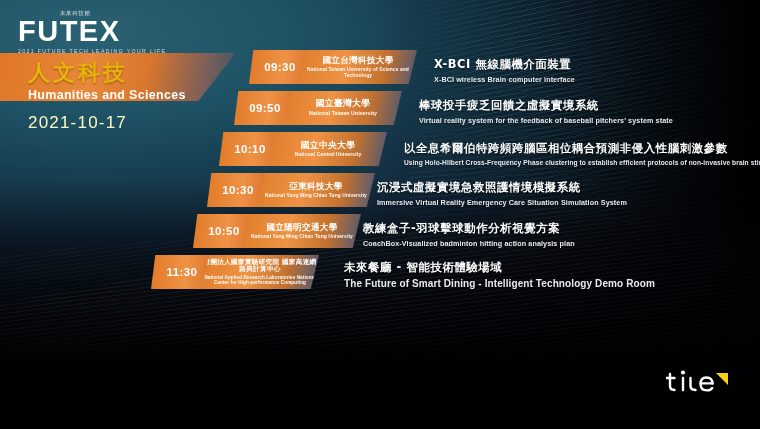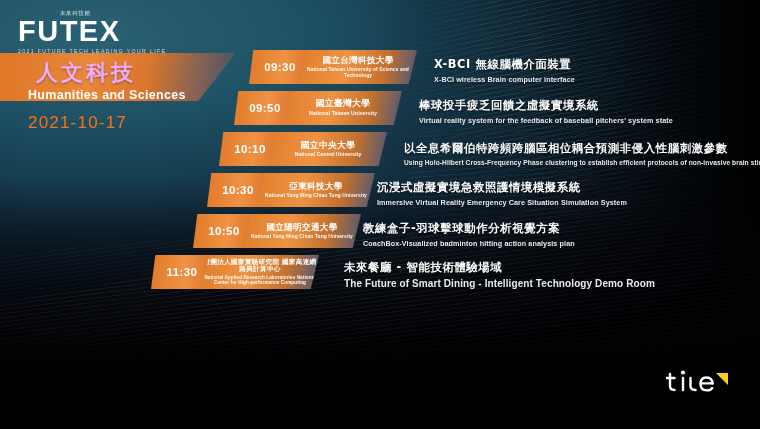--- a/index.html
+++ b/index.html
@@ -99,32 +99,32 @@
     margin-top:2px;white-space:nowrap;
   }
 
   
   .title-band{
     position:absolute;left:0;top:53px;width:236px;height:48px;
     background:linear-gradient(100deg,#df7726 0%,#e8883a 38%,#d9762c 62%,#7a5f5a 86%,#3a5464 100%);
     clip-path:polygon(0 0, 100% 0, 84% 100%, 0 100%);
   }
   .title-zh{
-    position:absolute;left:36px;top:58px;
-    font-size:22px;font-weight:700;color:#f0abfc;letter-spacing:3px;
+    position:absolute;left:28px;top:58px;
+    font-size:22px;font-weight:700;color:#eab308;letter-spacing:3px;
     font-family:Liberation Mono, monospace;
     text-shadow:0 1px 2px rgba(0,0,0,.35);
   }
   .title-en{
     position:absolute;left:28px;top:88px;
     font-size:12.5px;font-weight:600;color:#ffffff;letter-spacing:.3px;
   }
   .title-date{
     position:absolute;left:28px;top:113px;
-    font-size:17px;font-weight:400;color:#f97316;letter-spacing:1.2px;
+    font-size:17px;font-weight:400;color:#fef9c3;letter-spacing:1.2px;
   }
 
   
   .rows{position:absolute;left:16px;top:0;width:760px;height:429px;}
   .row{position:absolute;height:38px;}
 
   .time-chip{
     position:absolute;top:0;height:34px;width:62px;
     background:linear-gradient(95deg,#e07a28 0%,#ef9245 55%,#d9722a 100%);
     clip-path:polygon(7% 0, 100% 0, 93% 100%, 0% 100%);

